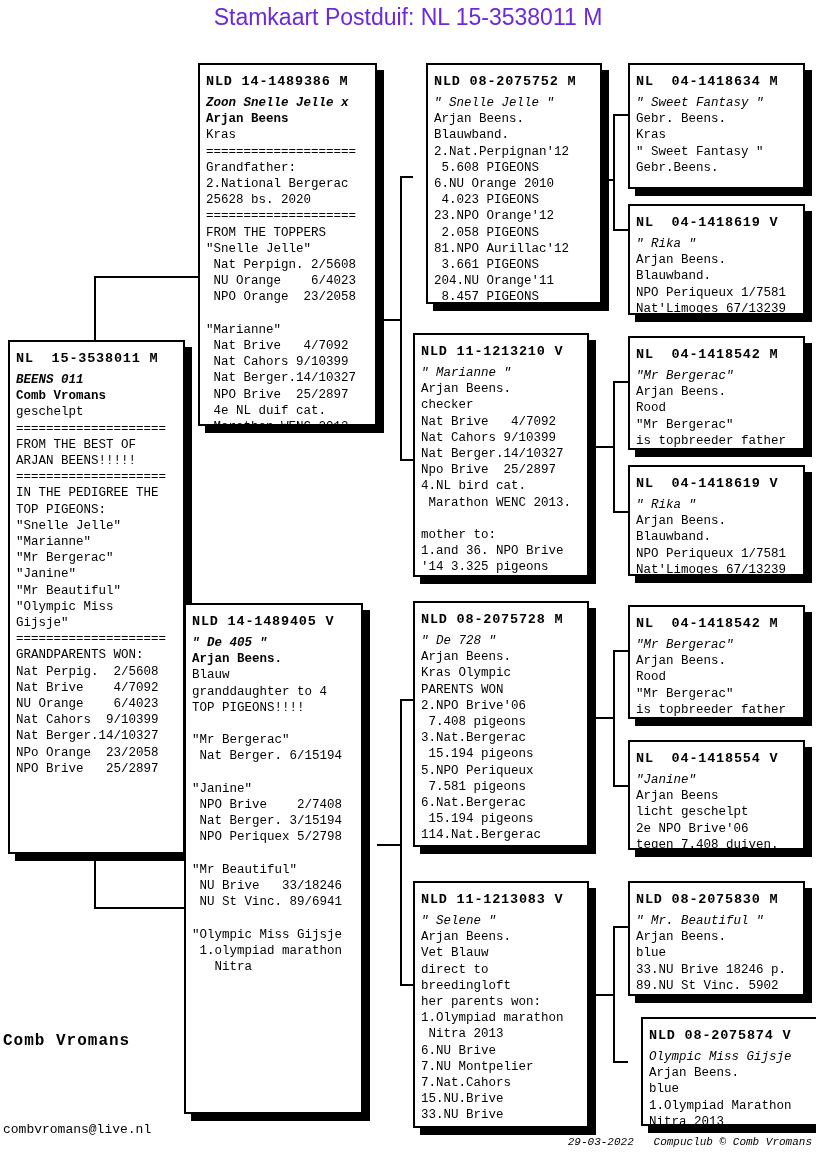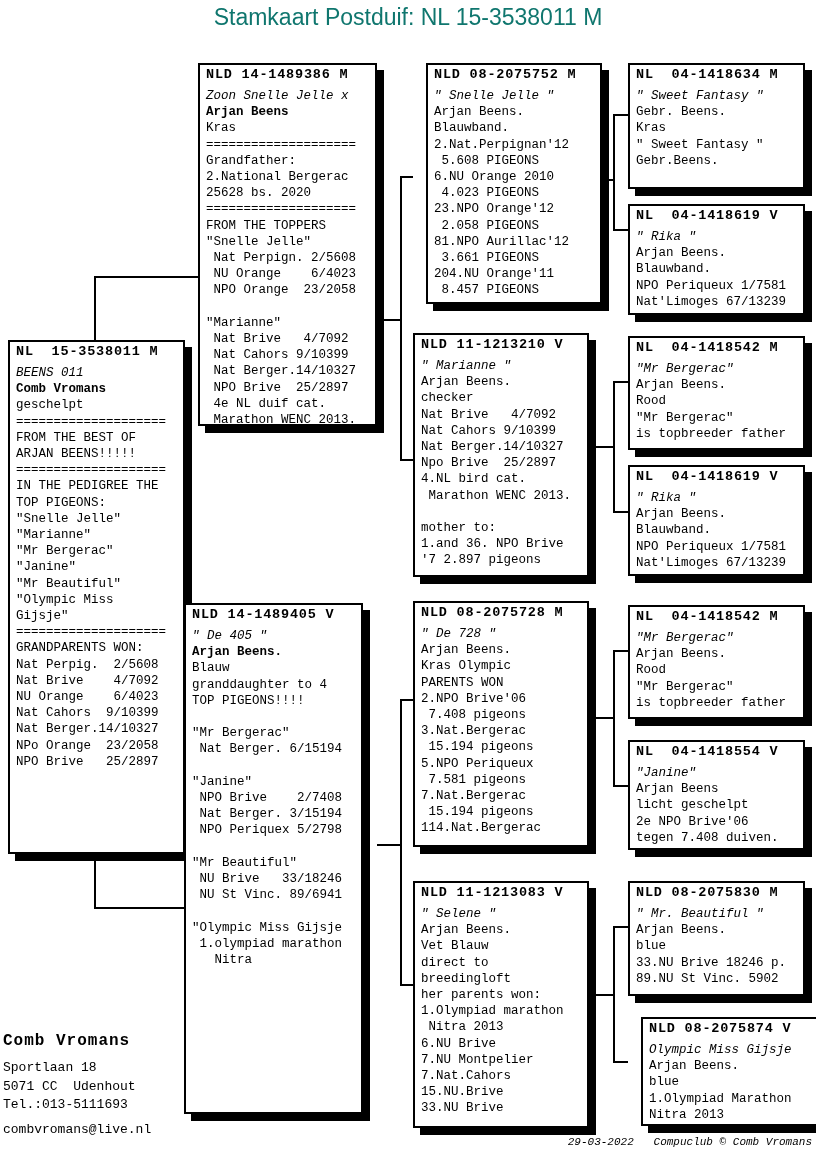--- a/index.html
+++ b/index.html
@@ -1,27 +1,27 @@
 <!DOCTYPE html>
 <html><head>
 <meta charset="utf-8">
 <style>
   html,body{margin:0;padding:0;background:#ffffff;}
   .page{position:relative;width:816px;height:1172px;background:#ffffff;color:#000;overflow:hidden;
         font-family:"Liberation Mono",monospace;}
   .title{position:absolute;left:0;top:4px;width:816px;text-align:center;margin:0;
-         font-family:"Liberation Sans",sans-serif;font-size:23px;font-weight:400;color:#0f766e;}
+         font-family:"Liberation Sans",sans-serif;font-size:23px;font-weight:400;color:#6d28d9;}
   .connectors{position:absolute;left:0;top:0;z-index:0;}
   .box{position:absolute;z-index:1;box-sizing:border-box;background:#ffffff;border:2px solid #000;
-       box-shadow:7px 7px 0 0 #000;padding:1px 3px 0 6px;}
+       box-shadow:7px 7px 0 0 #000;padding:8px 3px 0 6px;}
   .hdr{font-size:13.5px;font-weight:bold;letter-spacing:0.8px;line-height:17px;margin-bottom:5px;white-space:pre;}
   .line{font-size:12.5px;line-height:16.2px;white-space:pre;}
   .s-b{font-weight:bold;}
   .s-i{font-style:italic;}
-  .s-bi{font-weight:normal;font-style:italic;}
+  .s-bi{font-weight:bold;font-style:italic;}
   .footer-left{position:absolute;left:3px;top:1032px;z-index:1;}
   .breeder-name{font-size:16px;font-weight:bold;letter-spacing:1px;margin-bottom:9px;white-space:pre;}
   .footer-left .line{font-size:13px;line-height:18.5px;}
   .email{position:absolute;left:3px;top:1122px;z-index:1;font-size:13px;white-space:pre;}
   .print-info{position:absolute;right:4px;top:1136px;z-index:1;font-size:11px;font-style:italic;white-space:pre;margin-left:27px;}
 </style>
 </head>
 <body>
 
 <div class="page">
@@ -151,38 +151,38 @@
         <div class="line">checker</div>
         <div class="line">Nat Brive   4/7092</div>
         <div class="line">Nat Cahors 9/10399</div>
         <div class="line">Nat Berger.14/10327</div>
         <div class="line">Npo Brive  25/2897</div>
         <div class="line">4.NL bird cat.</div>
         <div class="line"> Marathon WENC 2013.</div>
         <div class="line">&nbsp;</div>
         <div class="line">mother to:</div>
         <div class="line">1.and 36. NPO Brive</div>
-        <div class="line">'7 2.897 pigeons</div>
+        <div class="line">'14 3.325 pigeons</div>
       </div>
   </div>
 
   <div class="box" style="left:413px;top:601px;width:176px;height:246px">
     <div class="hdr">NLD 08-2075728 M</div>
     <div>
         <div class="line s-i">" De 728 "</div>
         <div class="line">Arjan Beens.</div>
         <div class="line">Kras Olympic</div>
         <div class="line">PARENTS WON</div>
         <div class="line">2.NPO Brive'06</div>
         <div class="line"> 7.408 pigeons</div>
         <div class="line">3.Nat.Bergerac</div>
         <div class="line"> 15.194 pigeons</div>
         <div class="line">5.NPO Periqueux</div>
         <div class="line"> 7.581 pigeons</div>
-        <div class="line">7.Nat.Bergerac</div>
+        <div class="line">6.Nat.Bergerac</div>
         <div class="line"> 15.194 pigeons</div>
         <div class="line">114.Nat.Bergerac</div>
       </div>
   </div>
 
   <div class="box" style="left:413px;top:881px;width:176px;height:247px">
     <div class="hdr">NLD 11-1213083 V</div>
     <div>
         <div class="line s-i">" Selene "</div>
         <div class="line">Arjan Beens.</div>
@@ -283,24 +283,19 @@
         <div class="line s-i">Olympic Miss Gijsje</div>
         <div class="line">Arjan Beens.</div>
         <div class="line">blue</div>
         <div class="line">1.Olympiad Marathon</div>
         <div class="line">Nitra 2013</div>
       </div>
   </div>
 
   <div class="footer-left">
     <div class="breeder-name">Comb Vromans</div>
-    <div>
-        <div class="line">Sportlaan 18</div>
-        <div class="line">5071 CC  Udenhout</div>
-        <div class="line">Tel.:013-5111693</div>
-      </div>
   </div>
 
   <div class="email">combvromans@live.nl</div>
 
   <div class="print-info">29-03-2022   Compuclub © Comb Vromans</div>
 
 </div>
 
 </body></html>

